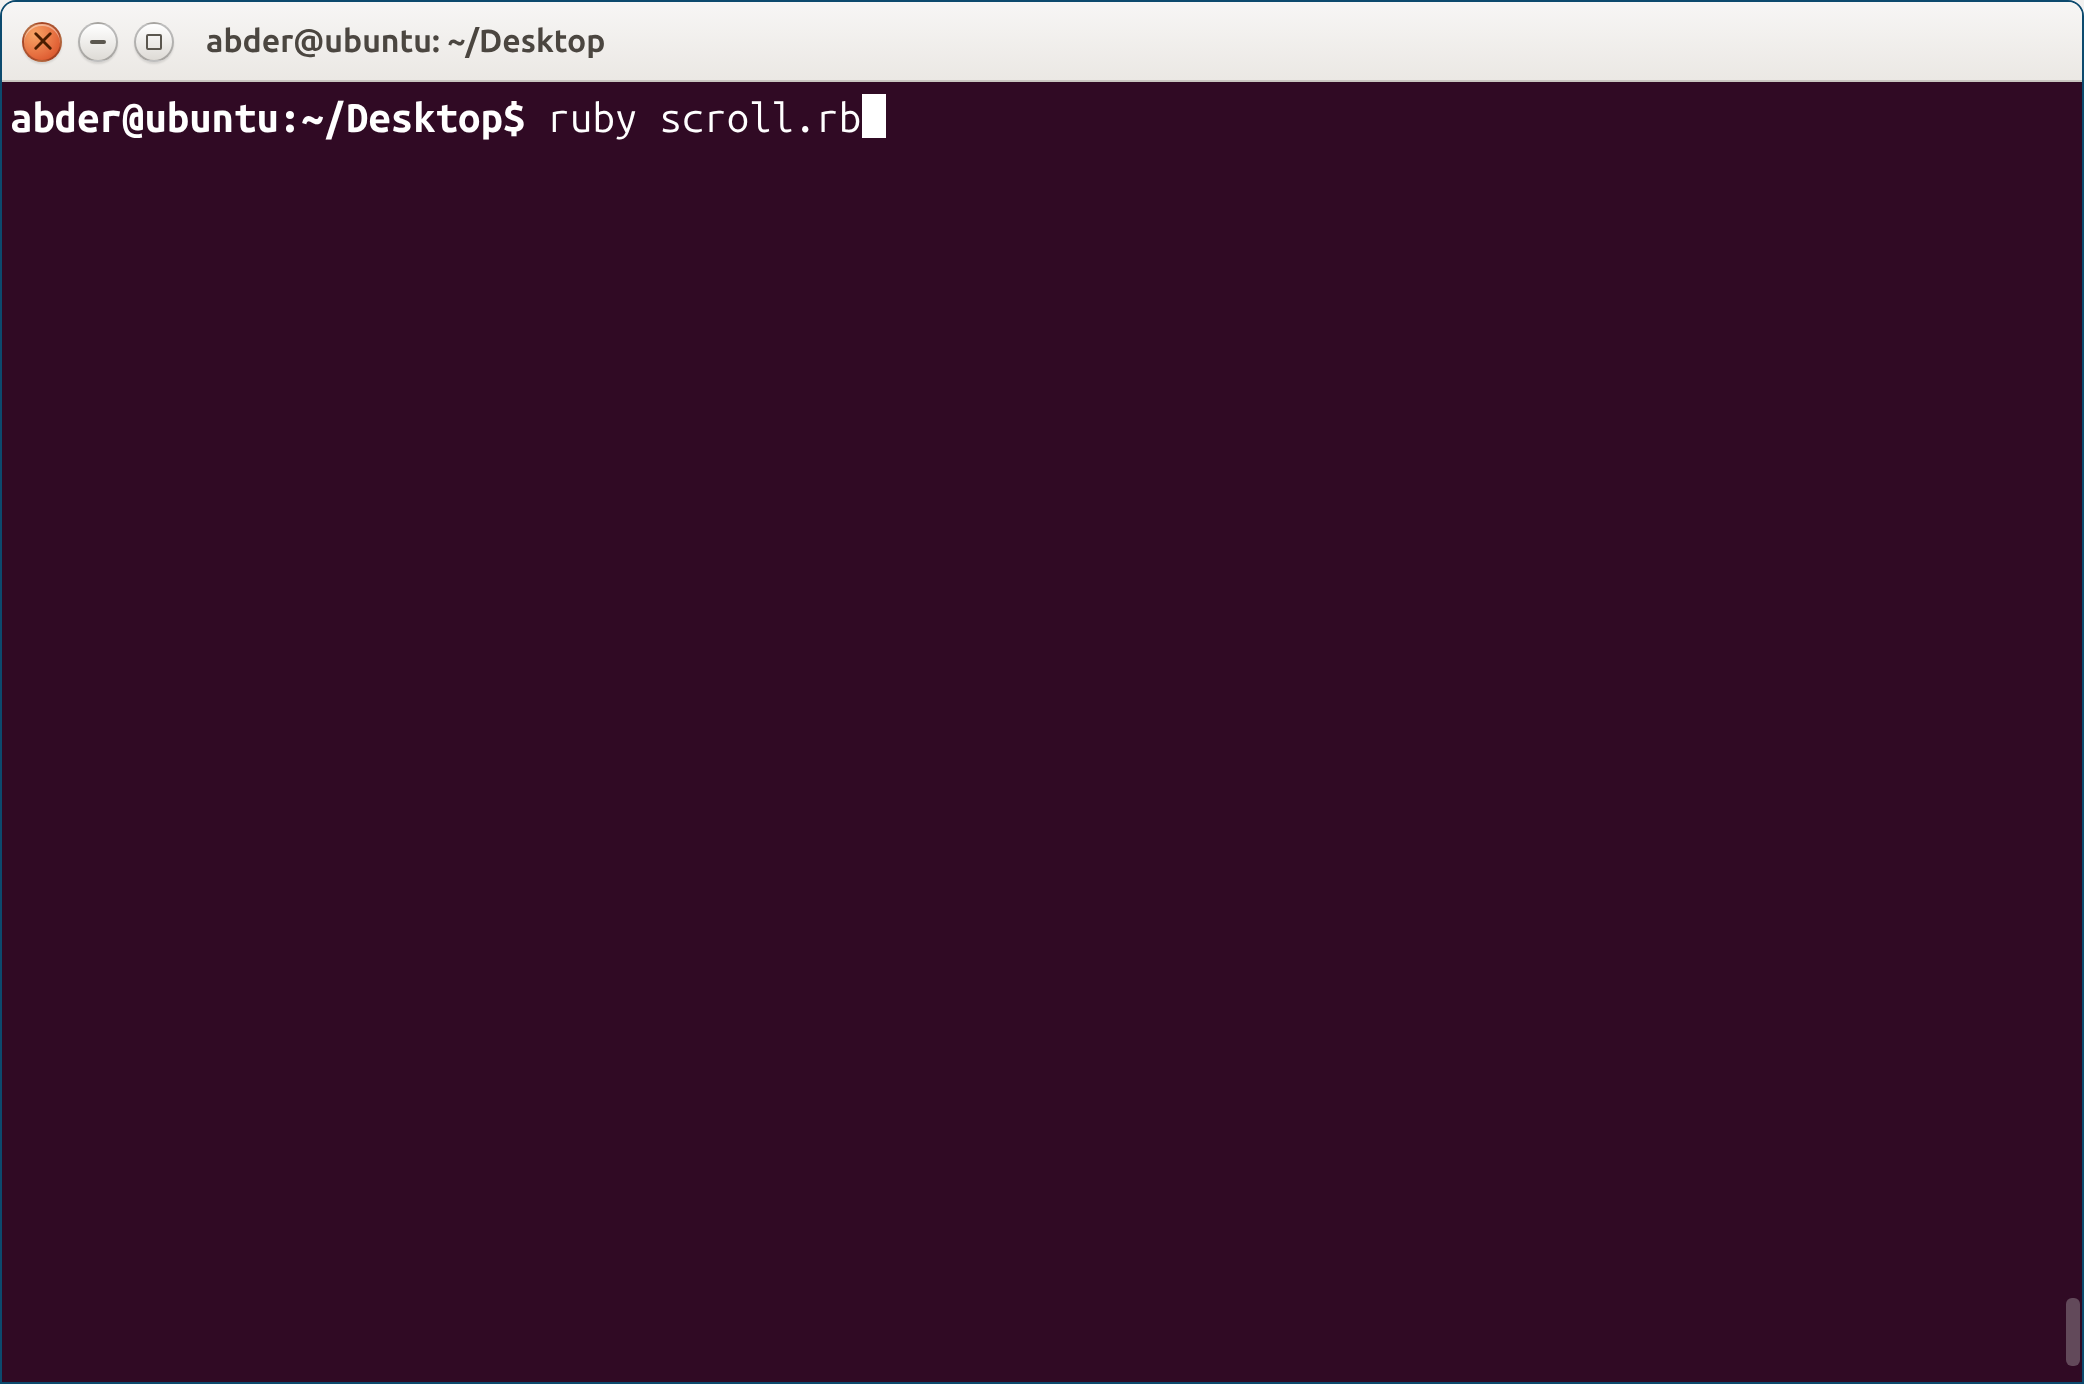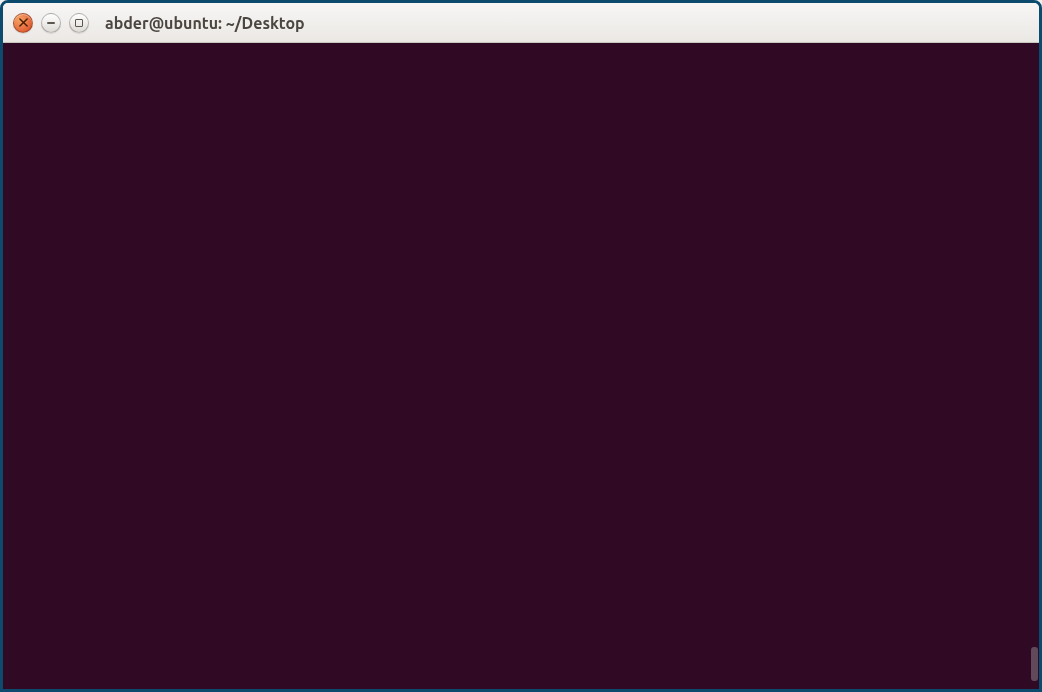--- a/index.html
+++ b/index.html
@@ -12,21 +12,21 @@
       height: 692px;
       font-family: "Ubuntu", "DejaVu Sans", sans-serif;
       overflow: hidden;
       background: #f2f1f0;
     }
     .window {
       width: 100%;
       height: 100%;
       display: flex;
       flex-direction: column;
-      border: 3px solid #0c4a6e;
+      border: 1px solid #0c4a6e;
       border-radius: 8px 8px 0 0;
       overflow: hidden;
     }
     .titlebar {
       height: 40px;
       background: linear-gradient(to bottom, #f7f6f5 0%, #ebe8e4 100%);
       display: flex;
       align-items: center;
       padding: 0 10px;
       border-bottom: 1px solid #c9c6c0;
@@ -141,17 +141,18 @@
         <div class="dash"></div>
       </div>
       <div class="win-btn maximize">
         <div class="sq"></div>
       </div>
     </div>
     <div class="title-text">abder@ubuntu: ~/Desktop</div>
   </div>
 
   <div class="terminal-body">
+    <div class="terminal-content"><span class="prompt-line"><span class="prompt-user">abder@ubuntu:~/Desktop$ </span><span class="command-text">ruby scroll.rb</span><span class="cursor-block"></span></span></div>
     <div class="scrollbar">
       <div class="scrollbar-thumb"></div>
     </div>
   </div>
 </div>
 
 </body></html>

